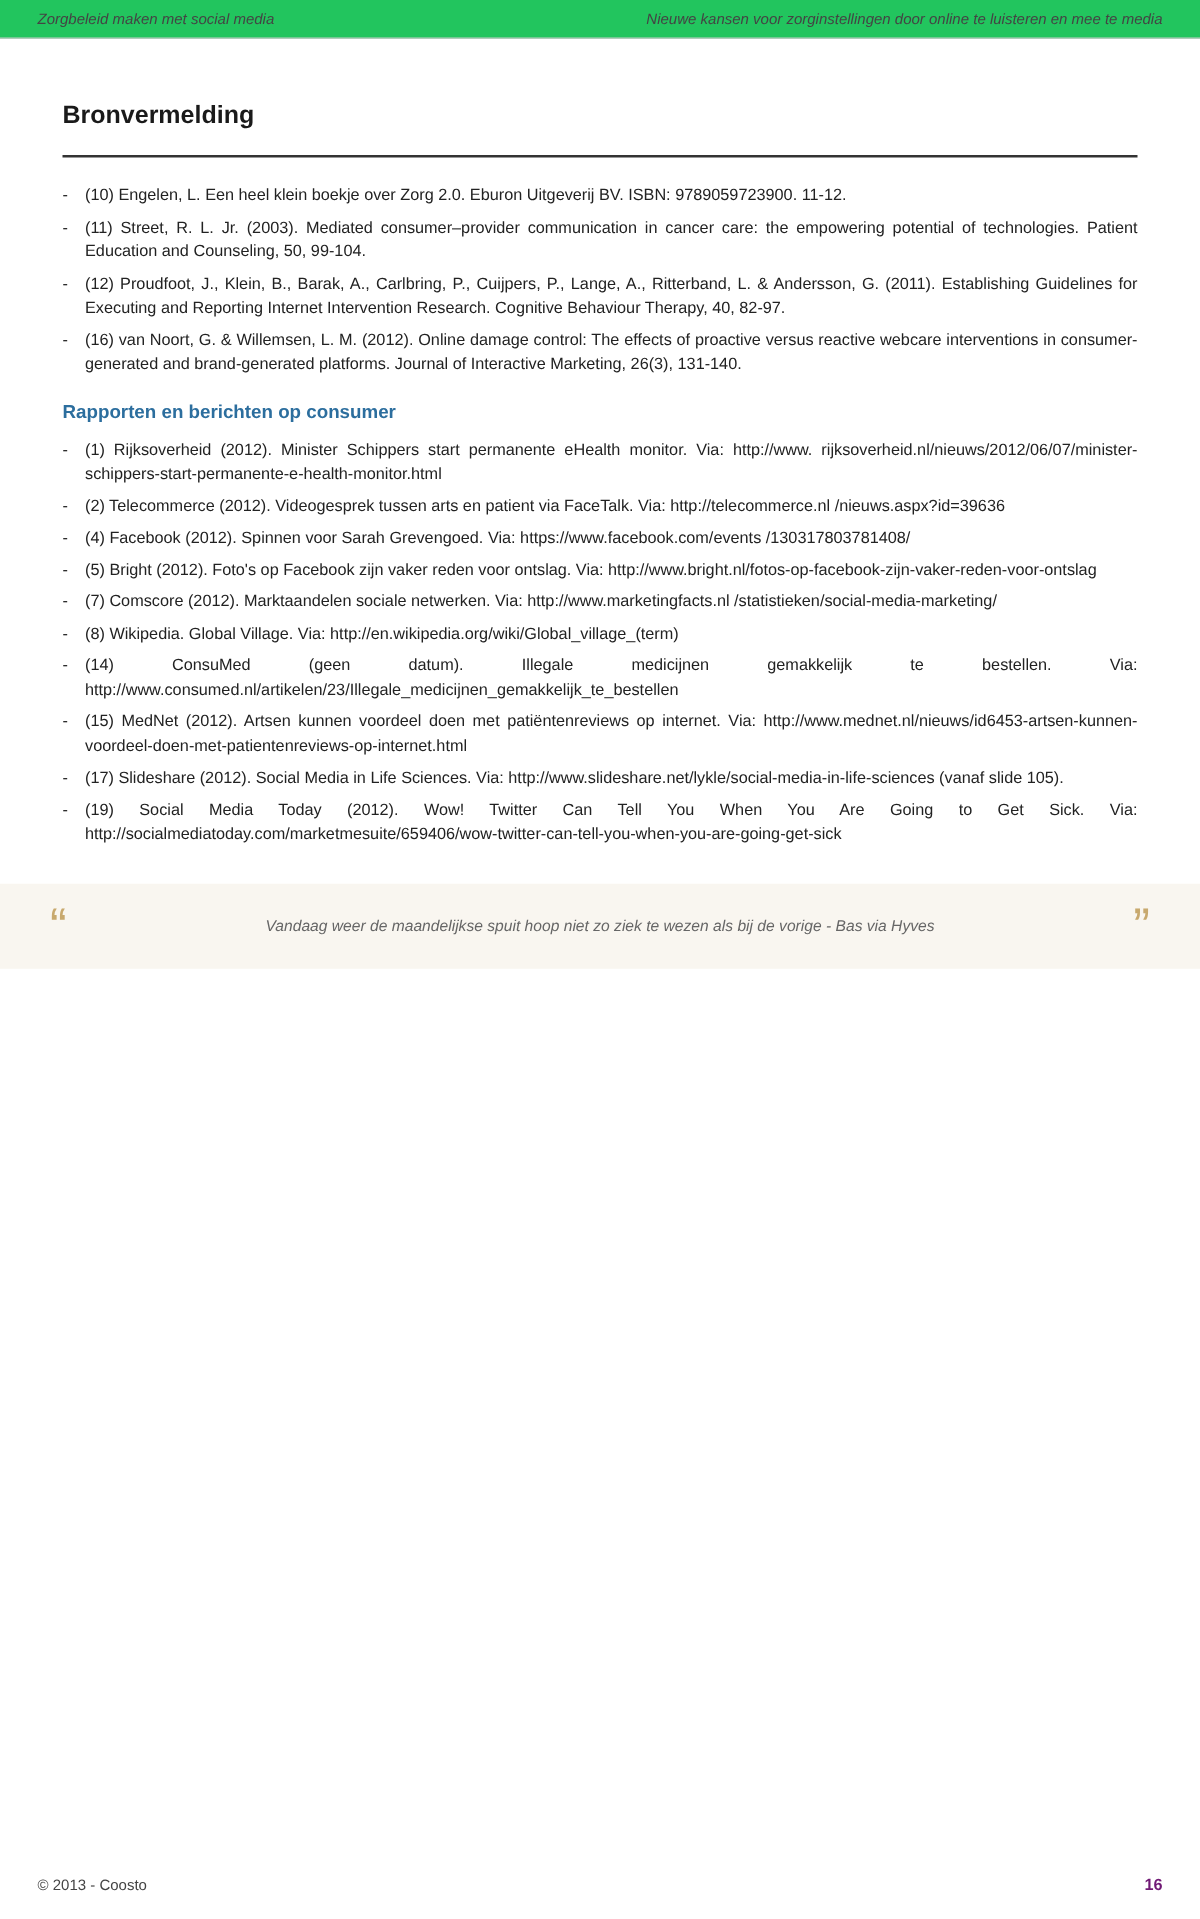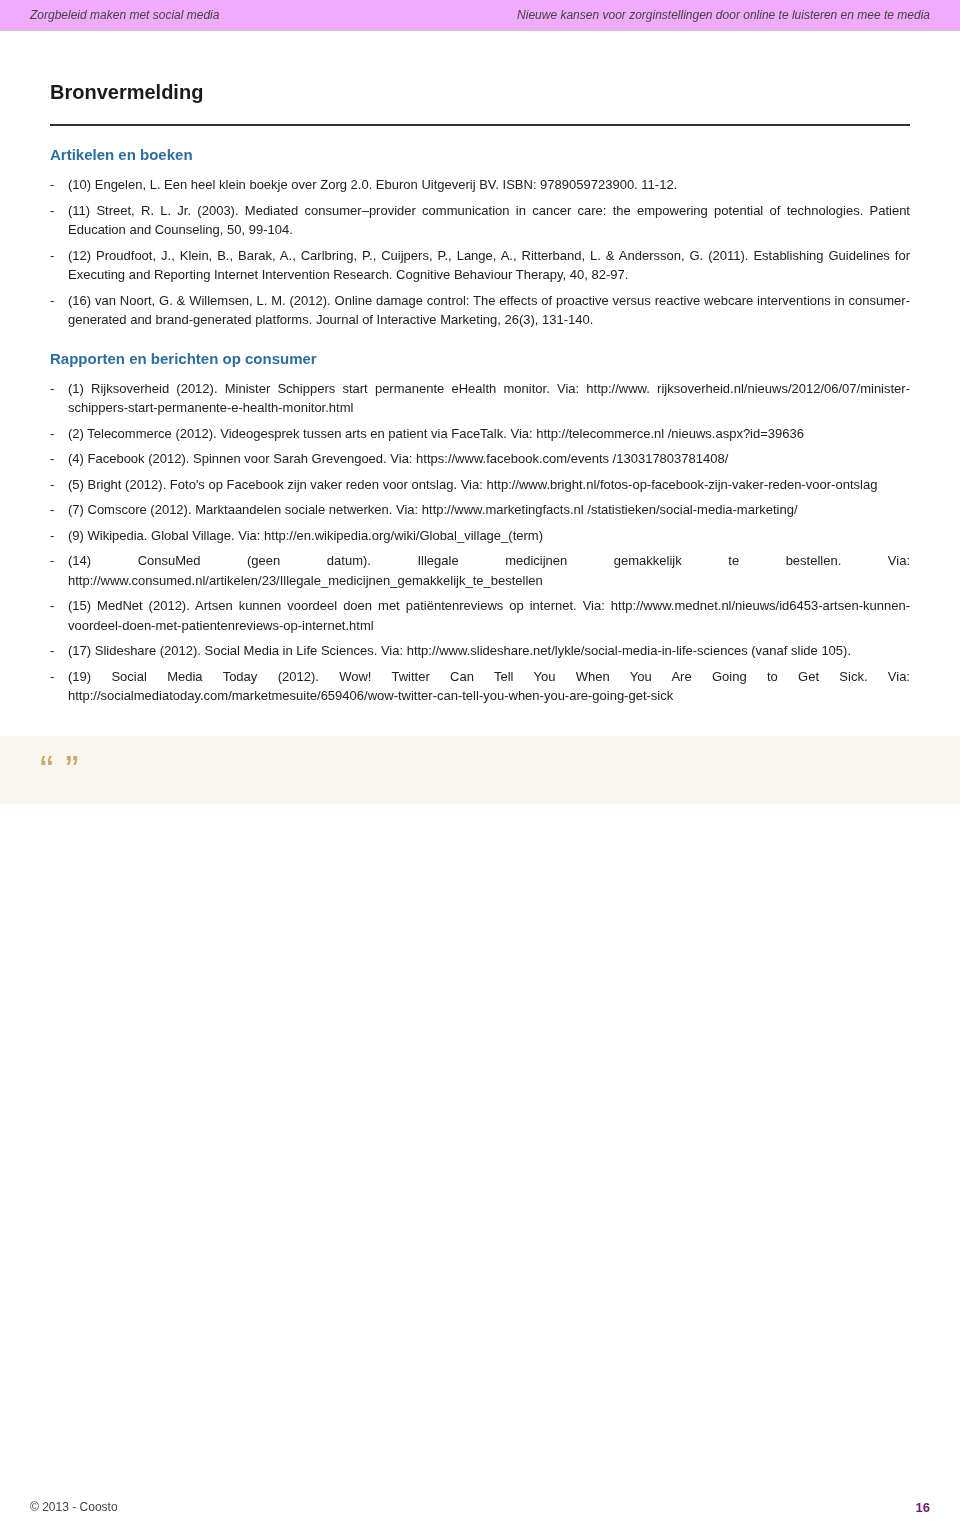--- a/index.html
+++ b/index.html
@@ -13,21 +13,21 @@
       position: relative;
     }
 
     
     .header {
       display: flex;
       justify-content: space-between;
       align-items: center;
       padding: 8px 30px;
       border-bottom: 1px solid #ccc;
-      background: #f0abfc;
+      background: #22c55e;
     }
     .header-left {
       font-size: 12px;
       color: #444;
       font-style: italic;
     }
     .header-right {
       font-size: 12px;
       color: #444;
       font-style: italic;
@@ -104,21 +104,21 @@
       font-size: 12.5px;
       color: #666;
       font-style: italic;
       flex: 1;
       text-align: center;
     }
 
     .page-footer {
       display: flex;
       justify-content: space-between;
-      align-items: flex-start;
+      align-items: center;
       padding: 10px 30px;
       position: absolute;
       bottom: 10px;
       left: 0;
       right: 0;
       font-size: 12px;
       color: #444;
     }
     .footer-logo {
       font-size: 12px;
@@ -136,21 +136,20 @@
 <div class="header">
   <span class="header-left">Zorgbeleid maken met social media</span>
   <span class="header-right">Nieuwe kansen voor zorginstellingen door online te luisteren en mee te media</span>
 </div>
 
 <div class="content">
 
   <div class="section-title">Bronvermelding</div>
   <hr class="section-divider">
 
-  <div class="sub-heading">Artikelen en boeken</div>
   <ul class="ref-list" id="artikelen-list">
       <li>
         <span class="ref-dash">-</span>
         <span class="ref-text">(10) Engelen, L. Een heel klein boekje over Zorg 2.0. Eburon Uitgeverij BV. ISBN: 9789059723900. 11-12.</span>
       </li>
       <li>
         <span class="ref-dash">-</span>
         <span class="ref-text">(11) Street, R. L. Jr. (2003). Mediated consumer–provider communication in cancer care: the empowering potential of technologies. Patient Education and Counseling, 50, 99-104.</span>
       </li>
       <li>
@@ -180,21 +179,21 @@
       <li>
         <span class="ref-dash">-</span>
         <span class="ref-text">(5) Bright (2012). Foto's op Facebook zijn vaker reden voor ontslag. Via: http://www.bright.nl/fotos-op-facebook-zijn-vaker-reden-voor-ontslag</span>
       </li>
       <li>
         <span class="ref-dash">-</span>
         <span class="ref-text">(7) Comscore (2012). Marktaandelen sociale netwerken. Via: http://www.marketingfacts.nl /statistieken/social-media-marketing/</span>
       </li>
       <li>
         <span class="ref-dash">-</span>
-        <span class="ref-text">(9) Wikipedia. Global Village. Via: http://en.wikipedia.org/wiki/Global_village_(term)</span>
+        <span class="ref-text">(8) Wikipedia. Global Village. Via: http://en.wikipedia.org/wiki/Global_village_(term)</span>
       </li>
       <li>
         <span class="ref-dash">-</span>
         <span class="ref-text">(14) ConsuMed (geen datum). Illegale medicijnen gemakkelijk te bestellen. Via: http://www.consumed.nl/artikelen/23/Illegale_medicijnen_gemakkelijk_te_bestellen</span>
       </li>
       <li>
         <span class="ref-dash">-</span>
         <span class="ref-text">(15) MedNet (2012). Artsen kunnen voordeel doen met patiëntenreviews op internet. Via: http://www.mednet.nl/nieuws/id6453-artsen-kunnen-voordeel-doen-met-patientenreviews-op-internet.html</span>
       </li>
       <li>
@@ -202,20 +201,21 @@
         <span class="ref-text">(17) Slideshare (2012). Social Media in Life Sciences. Via: http://www.slideshare.net/lykle/social-media-in-life-sciences (vanaf slide 105).</span>
       </li>
       <li>
         <span class="ref-dash">-</span>
         <span class="ref-text">(19) Social Media Today (2012). Wow! Twitter Can Tell You When You Are Going to Get Sick. Via:  http://socialmediatoday.com/marketmesuite/659406/wow-twitter-can-tell-you-when-you-are-going-get-sick</span>
       </li>
     </ul>
 
   <div class="footer-quote">
     <span class="quote-mark">“</span>
+    <span class="quote-text">Vandaag weer de maandelijkse spuit hoop niet zo ziek te wezen als bij de vorige - Bas via Hyves</span>
     <span class="quote-mark">”</span>
   </div>
 
 </div>
 
 <div class="page-footer">
   <span class="footer-logo">© 2013 - Coosto</span>
   <span class="footer-page">16</span>
 </div>
 

